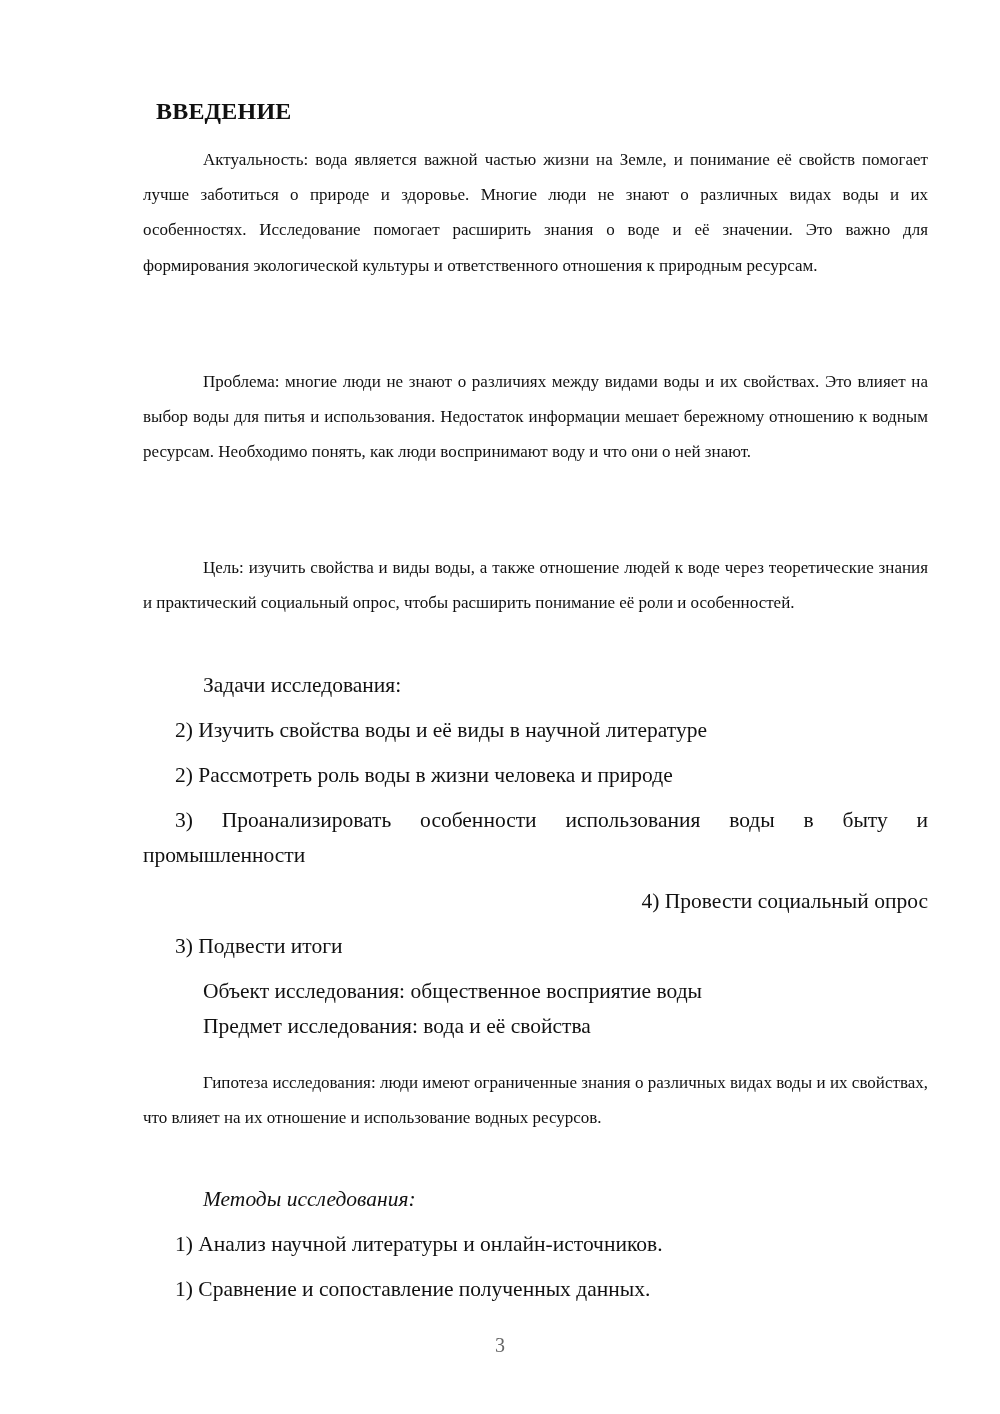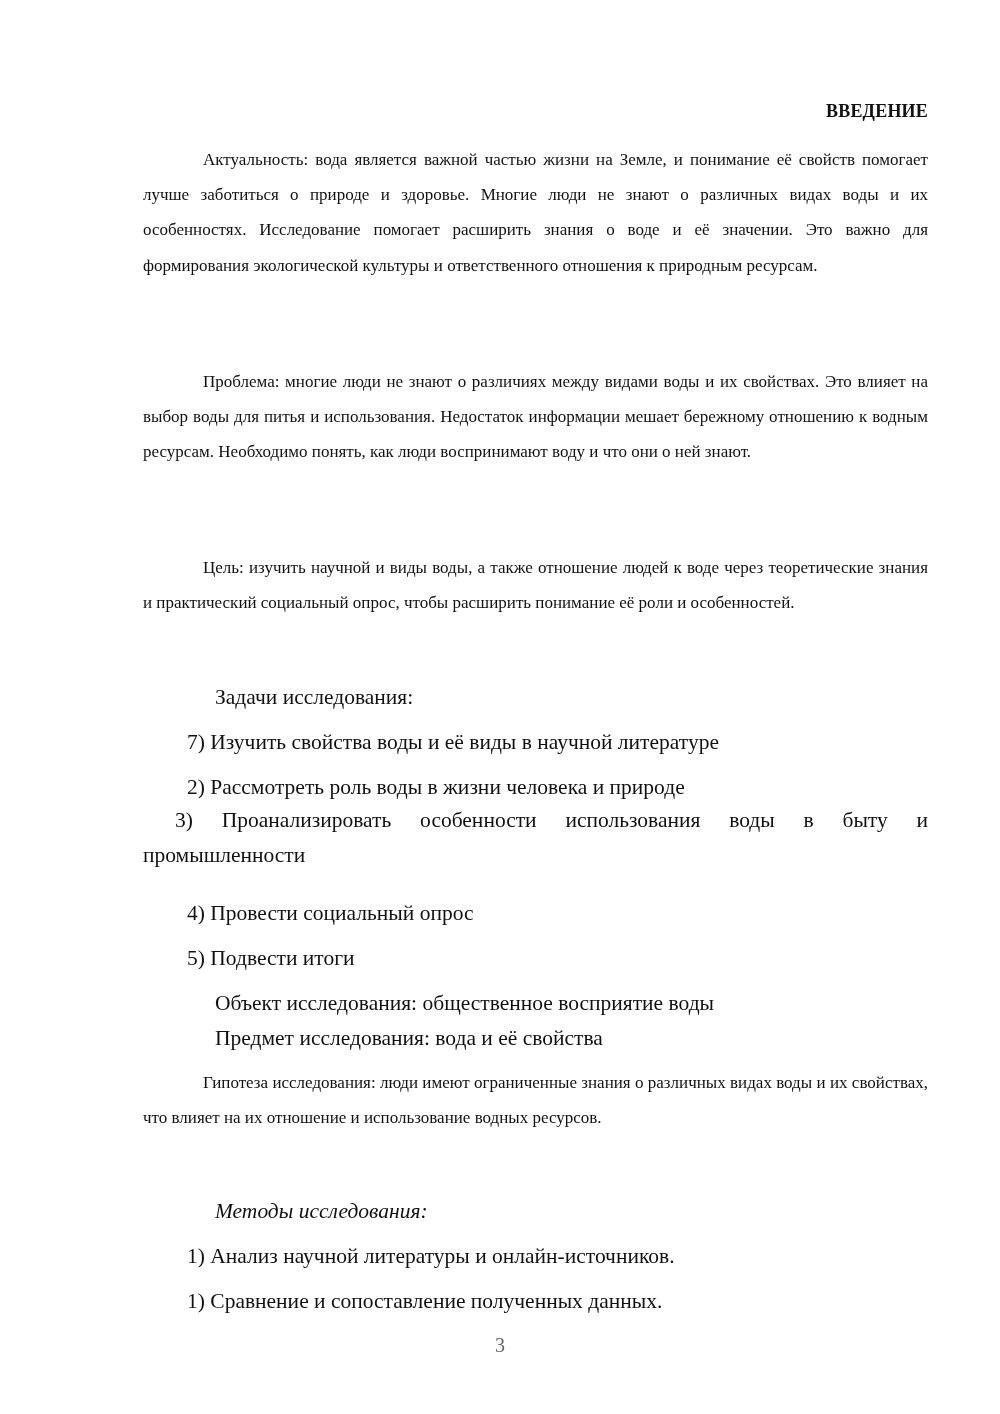--- a/index.html
+++ b/index.html
@@ -17,25 +17,25 @@
     }
     .page {
       position: absolute;
       left: 143px;
       top: 0;
       width: 785px;
     }
     .title {
       position: absolute;
       top: 96px;
-      left: 0;
+      left: 13px;
       width: 785px;
-      text-align: right;
+      text-align: left;
       font-weight: bold;
-      font-size: 18px;
+      font-size: 24px;
       line-height: 30px;
       letter-spacing: 0.2px;
     }
     .para {
       position: absolute;
       left: 0;
       width: 785px;
       font-size: 17px;
       line-height: 35.2px;
       text-align: justify;
@@ -43,21 +43,21 @@
       text-indent: 60px;
       margin: 0;
     }
     .line {
       position: absolute;
       left: 0;
       width: 785px;
       font-size: 21.5px;
       line-height: 35.2px;
       white-space: nowrap;
-      margin: 12px;
+      margin: 0;
     }
     .indent60 { padding-left: 60px; box-sizing: border-box; }
     .indent32 { padding-left: 32px; box-sizing: border-box; }
     .list-para {
       position: absolute;
       left: 0;
       width: 785px;
       font-size: 21.5px;
       line-height: 35.2px;
       text-align: justify;
@@ -80,33 +80,33 @@
 <body>
 
 <div class="page">
 
   <div class="title">ВВЕДЕНИЕ</div>
 
   <p class="para" style="top:142px;">Актуальность: вода является важной частью жизни на Земле, и понимание её свойств помогает лучше заботиться о природе и здоровье. Многие люди не знают о различных видах воды и их особенностях. Исследование помогает расширить знания о воде и её значении. Это важно для формирования экологической культуры и ответственного отношения к природным ресурсам.</p>
 
   <p class="para" style="top:364px;">Проблема: многие люди не знают о различиях между видами воды и их свойствах. Это влияет на выбор воды для питья и использования. Недостаток информации мешает бережному отношению к водным ресурсам. Необходимо понять, как люди воспринимают воду и что они о ней знают.</p>
 
-  <p class="para" style="top:550px;">Цель: изучить научной и виды воды, а также отношение людей к воде через теоретические знания и практический социальный опрос, чтобы расширить понимание её роли и особенностей.</p>
+  <p class="para" style="top:550px;">Цель: изучить свойства и виды воды, а также отношение людей к воде через теоретические знания и практический социальный опрос, чтобы расширить понимание её роли и особенностей.</p>
 
   <p class="line indent60" style="top:668px;">Задачи исследования:</p>
 
-  <p class="line indent32" style="top:713px;">7) Изучить свойства воды и её виды в научной литературе</p>
+  <p class="line indent32" style="top:713px;">2) Изучить свойства воды и её виды в научной литературе</p>
 
   <p class="line indent32" style="top:758px;">2) Рассмотреть роль воды в жизни человека и природе</p>
 
   <p class="list-para" style="top:803px;">3) Проанализировать особенности использования воды в быту и промышленности</p>
 
-  <p class="line indent32" style="top:884px;">4) Провести социальный опрос</p>
+  <p class="line indent32" style="top:884px;text-align:right;">4) Провести социальный опрос</p>
 
-  <p class="line indent32" style="top:929px;">5) Подвести итоги</p>
+  <p class="line indent32" style="top:929px;">3) Подвести итоги</p>
 
   <p class="line indent60" style="top:974px;">Объект исследования: общественное восприятие воды</p>
 
   <p class="line indent60" style="top:1009px;">Предмет исследования: вода и её свойства</p>
 
   <p class="para" style="top:1065px;">Гипотеза исследования: люди имеют ограниченные знания о различных видах воды и их свойствах, что влияет на их отношение и использование водных ресурсов.</p>
 
   <p class="line indent60" style="top:1182px;font-style:italic;">Методы исследования:</p>
 
   <p class="line indent32" style="top:1227px;">1) Анализ научной литературы и онлайн-источников.</p>

